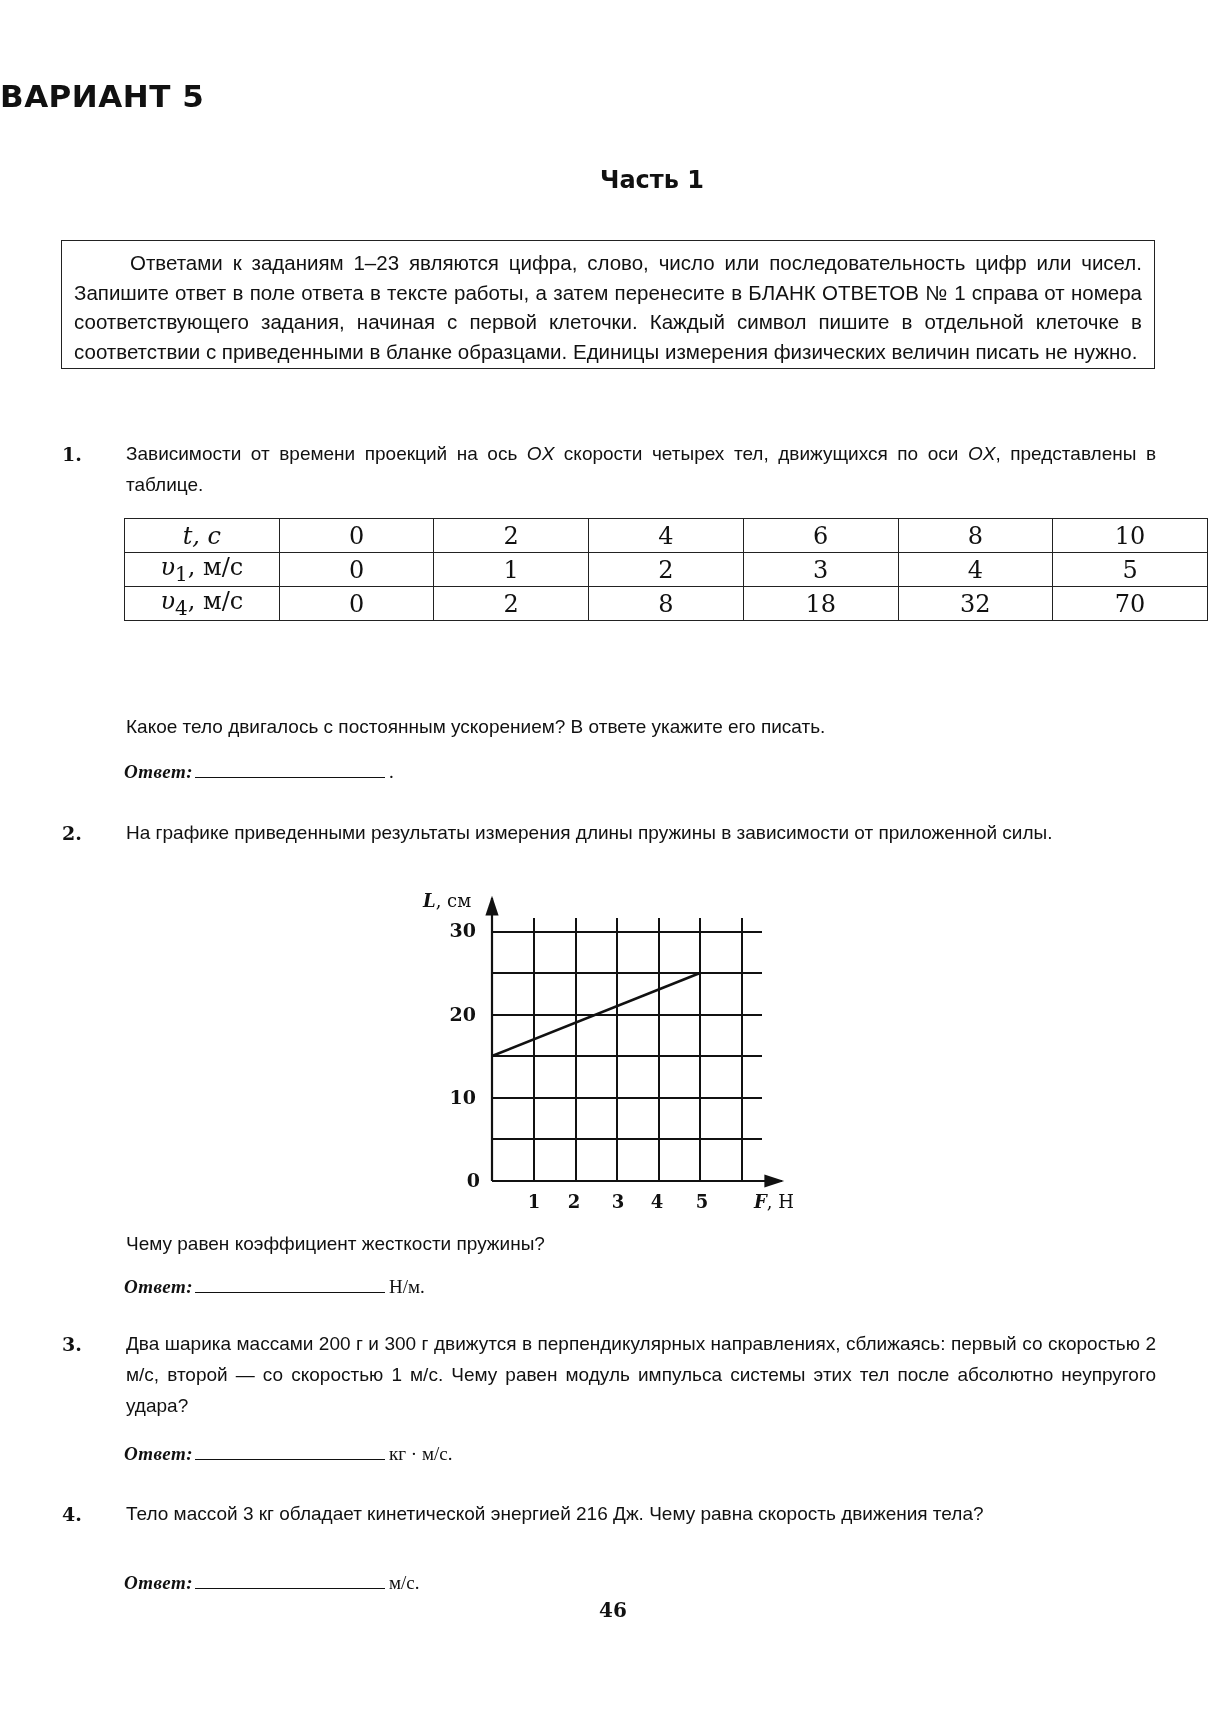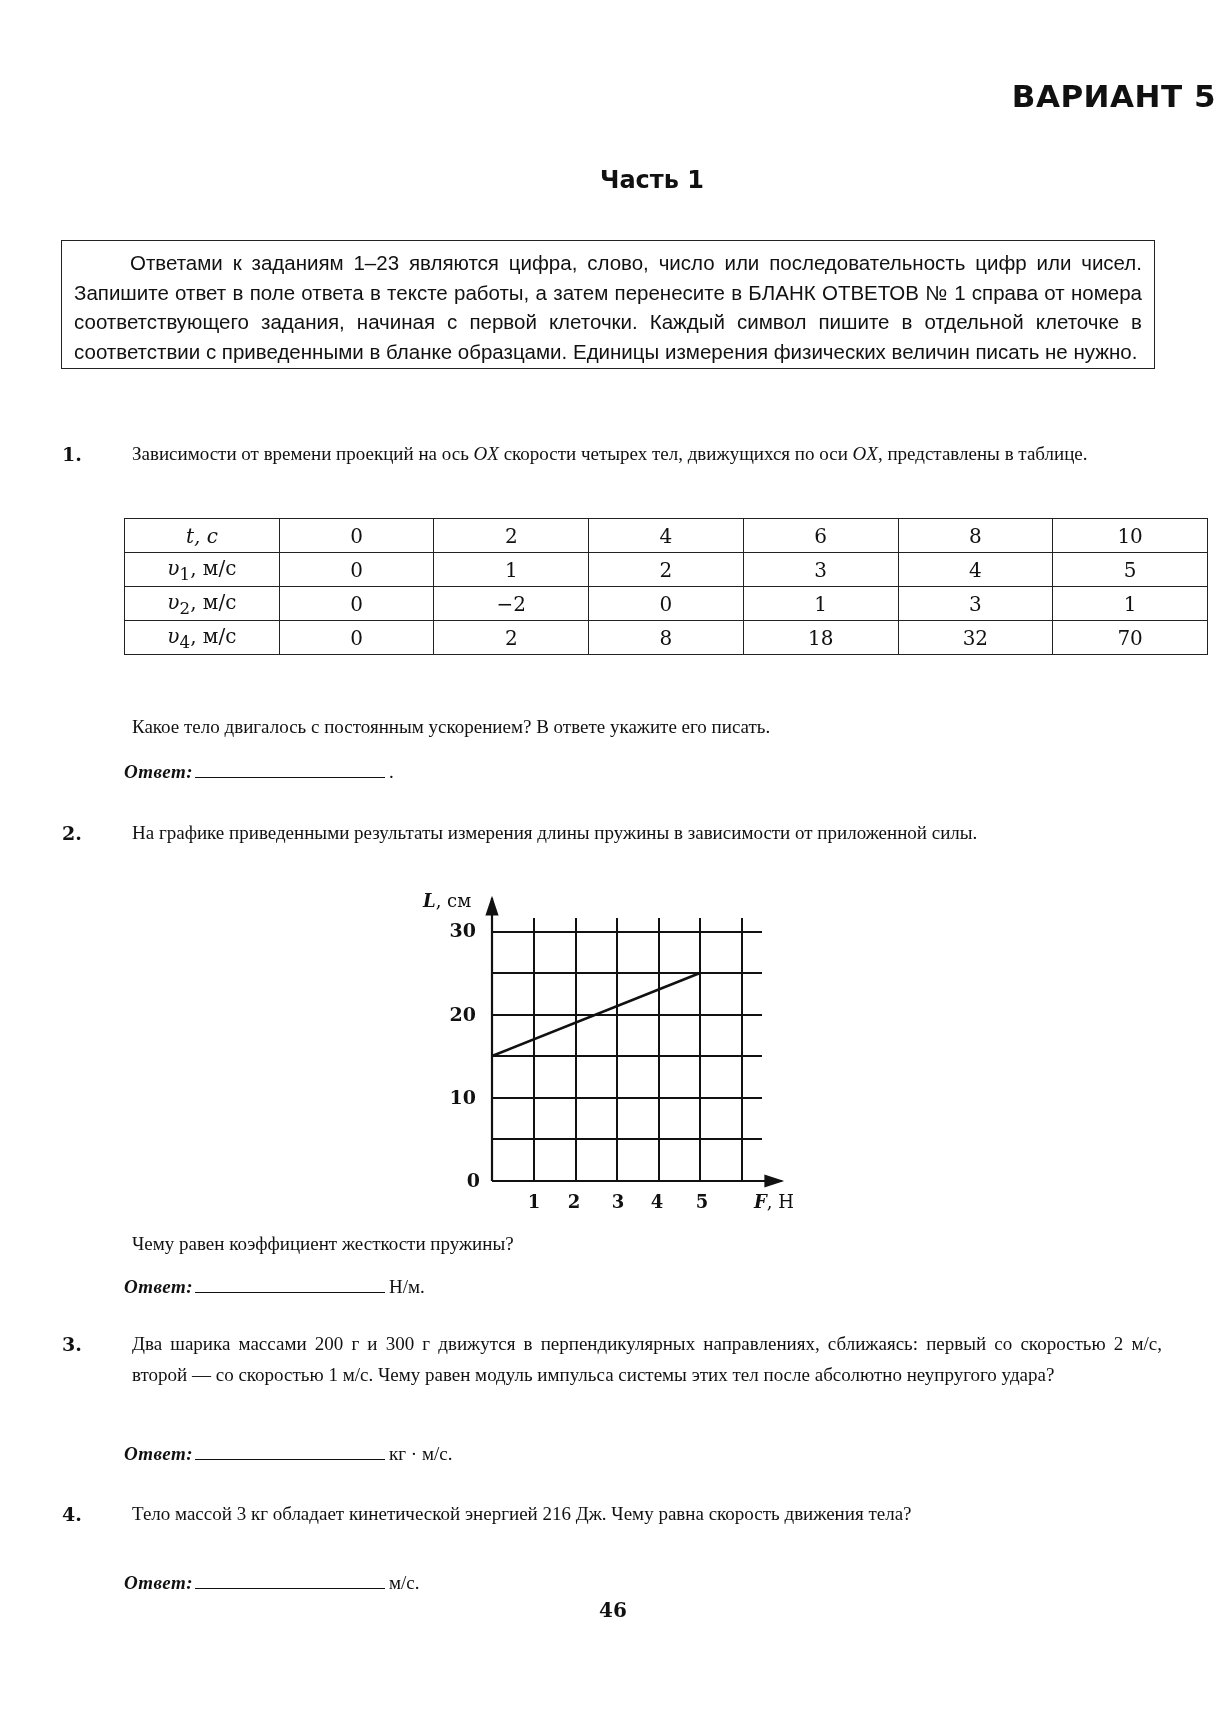--- a/index.html
+++ b/index.html
@@ -1,60 +1,60 @@
 <!DOCTYPE html>
 <html><head>
 <meta charset="utf-8">
 <style>
   html, body { margin: 0; padding: 0; background: #ffffff; }
   body { width: 1216px; height: 1712px; position: relative; overflow: hidden; color: #111; }
 
   .variant-title {
     position: absolute; left: 0; width: 1216px; top: 78px;
-    text-align: right; font-family: "DejaVu Sans", sans-serif; font-weight: bold;
+    text-align: left; font-family: "DejaVu Sans", sans-serif; font-weight: bold;
     font-size: 31px; letter-spacing: 0.5px;
   }
   .part-title {
     position: absolute; left: 0; width: 1216px; top: 166px;
     text-align: center; font-family: "DejaVu Sans", sans-serif; font-weight: bold;
     font-size: 24px;
     padding-left: 44px;
   }
   .instructions {
     position: absolute; left: 61px; top: 240px; width: 1094px; height: 129px;
     border: 1.5px solid #222; box-sizing: border-box;
     padding: 7px 12px 0 12px;
     font-family: "Liberation Sans", sans-serif; font-size: 20.5px; line-height: 29.5px;
     text-align: justify; text-indent: 56px;
   }
 
   .q-num { position: absolute; left: 62px; font-family: "DejaVu Serif", serif; font-weight: bold; font-size: 19px; }
   .q-text {
-    position: absolute; left: 132px; width: 1030px;
-    font-family: Liberation Serif, serif; font-size: 19px; line-height: 31px;
+    position: absolute; left: 126px; width: 1030px;
+    font-family: Liberation Sans, sans-serif; font-size: 19px; line-height: 31px;
     text-align: justify;
   }
   .q-text .it { font-style: italic; }
 
   .answer {
     position: absolute; left: 124px;
     font-family: Liberation Serif, serif; font-size: 19px;
     display: flex; align-items: baseline;
   }
   .answer .lbl { font-style: italic; font-weight: bold; letter-spacing: 0.5px; }
   .answer .blank {
     display: inline-block; width: 190px; height: 20px;
     border-bottom: 1.5px solid #111; margin: 0 4px 0 2px;
   }
   .answer .unit { font-weight: normal; }
 
   table.data {
     position: absolute; left: 124px; top: 518px; width: 1084px;
     border-collapse: collapse;
-    font-family: "DejaVu Serif", serif; font-size: 20px;
+    font-family: "DejaVu Serif", serif; font-size: 24px;
   }
   table.data td {
     border: 1.5px solid #222; height: 33px; padding: 0;
     text-align: center; width: 147px;
   }
   table.data td.head { font-style: normal; }
   table.data td.head .v { font-style: italic; }
 
   .graph { position: absolute; left: 0; top: 0; }
   .graph text { font-family: "DejaVu Serif", serif; }
@@ -89,29 +89,20 @@
     <td>10</td>
   </tr>
   <tr>
     <td class="head"><span class="v">υ</span><sub>1</sub><span>, м/с</span></td>
     <td>0</td>
     <td>1</td>
     <td>2</td>
     <td>3</td>
     <td>4</td>
     <td>5</td>
-  </tr>
-  <tr>
-    <td class="head"><span class="v">υ</span><sub>2</sub><span>, м/с</span></td>
-    <td>0</td>
-    <td>−2</td>
-    <td>0</td>
-    <td>1</td>
-    <td>3</td>
-    <td>1</td>
   </tr>
   <tr>
     <td class="head"><span class="v">υ</span><sub>4</sub><span>, м/с</span></td>
     <td>0</td>
     <td>2</td>
     <td>8</td>
     <td>18</td>
     <td>32</td>
     <td>70</td>
   </tr>

